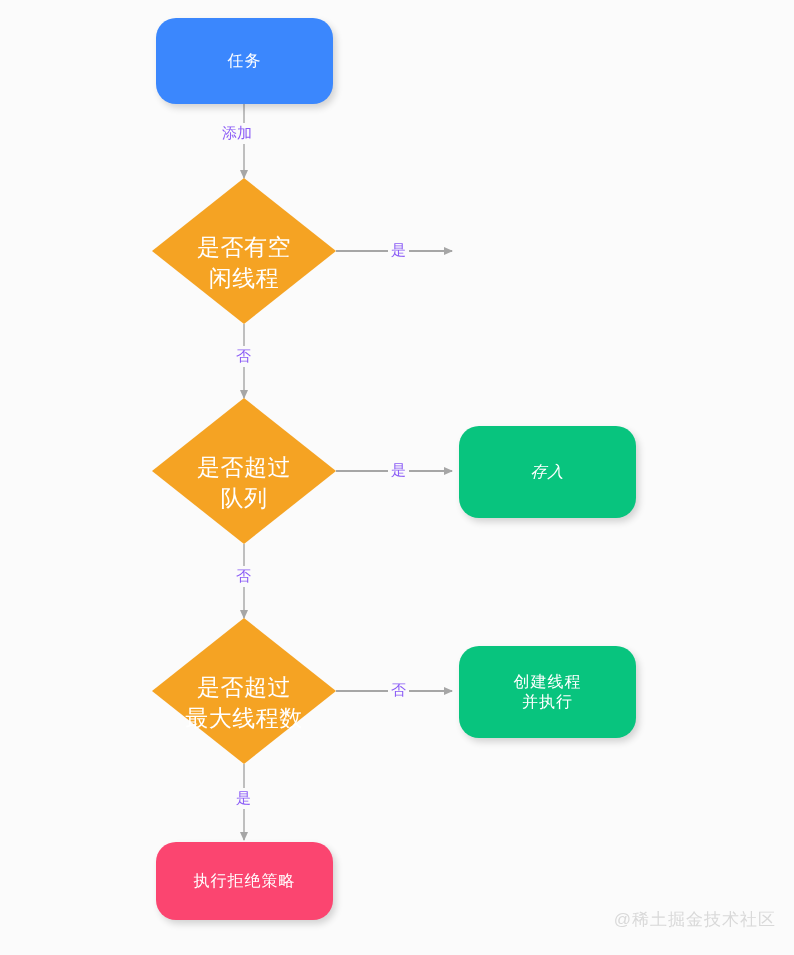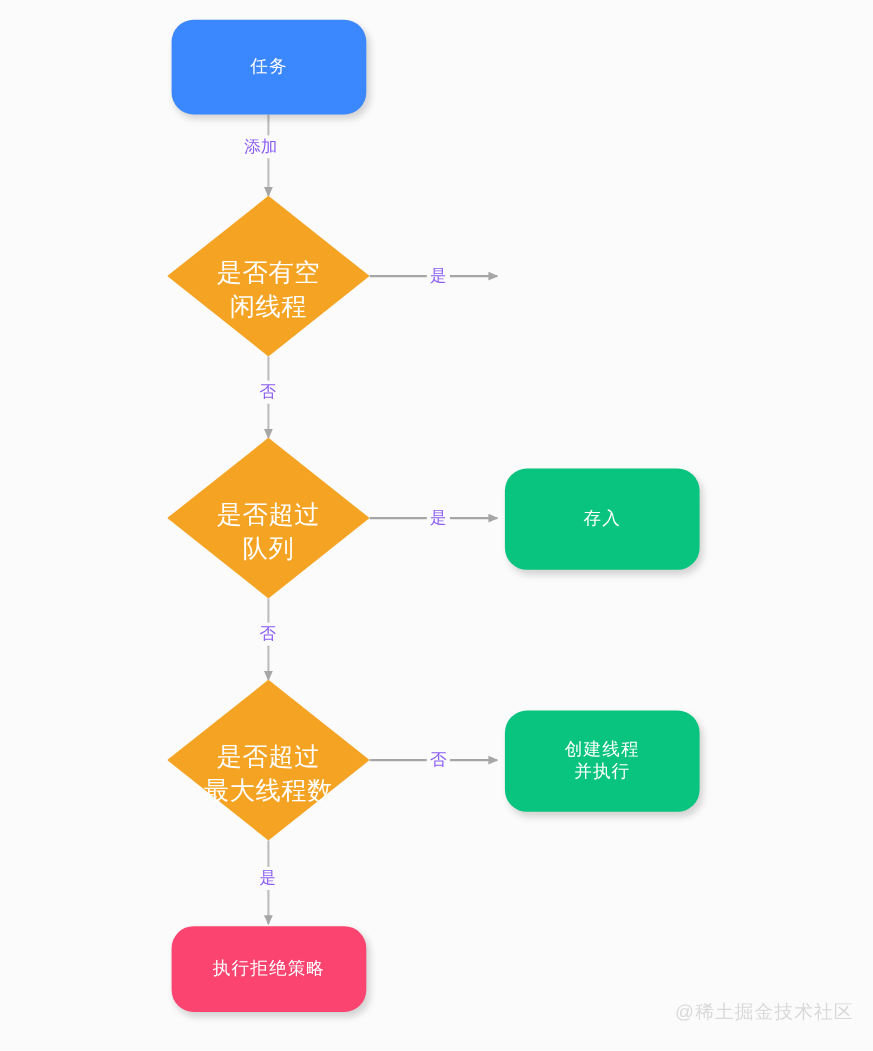--- a/index.html
+++ b/index.html
@@ -138,21 +138,21 @@
 闲线程</div>
   </div>
 
 
   <div class="diamond-wrap" style="left:152px; top:398px; width:184px; height:146px;">
     <div class="diamond-shape"></div>
     <div class="diamond-label">是否超过
 队列</div>
   </div>
 
-  <div class="node rect-node success" style="left:459px; top:426px; width:177px; height:92px;">
+  <div class="node rect-node success" style="left:459px; top:426px; width:177px; height:92px;font-style:italic;">
     <span>存入</span>
   </div>
 
   <div class="diamond-wrap" style="left:152px; top:618px; width:184px; height:146px;">
     <div class="diamond-shape"></div>
     <div class="diamond-label">是否超过
 最大线程数</div>
   </div>
 
   <div class="node rect-node success" style="left:459px; top:646px; width:177px; height:92px;">

